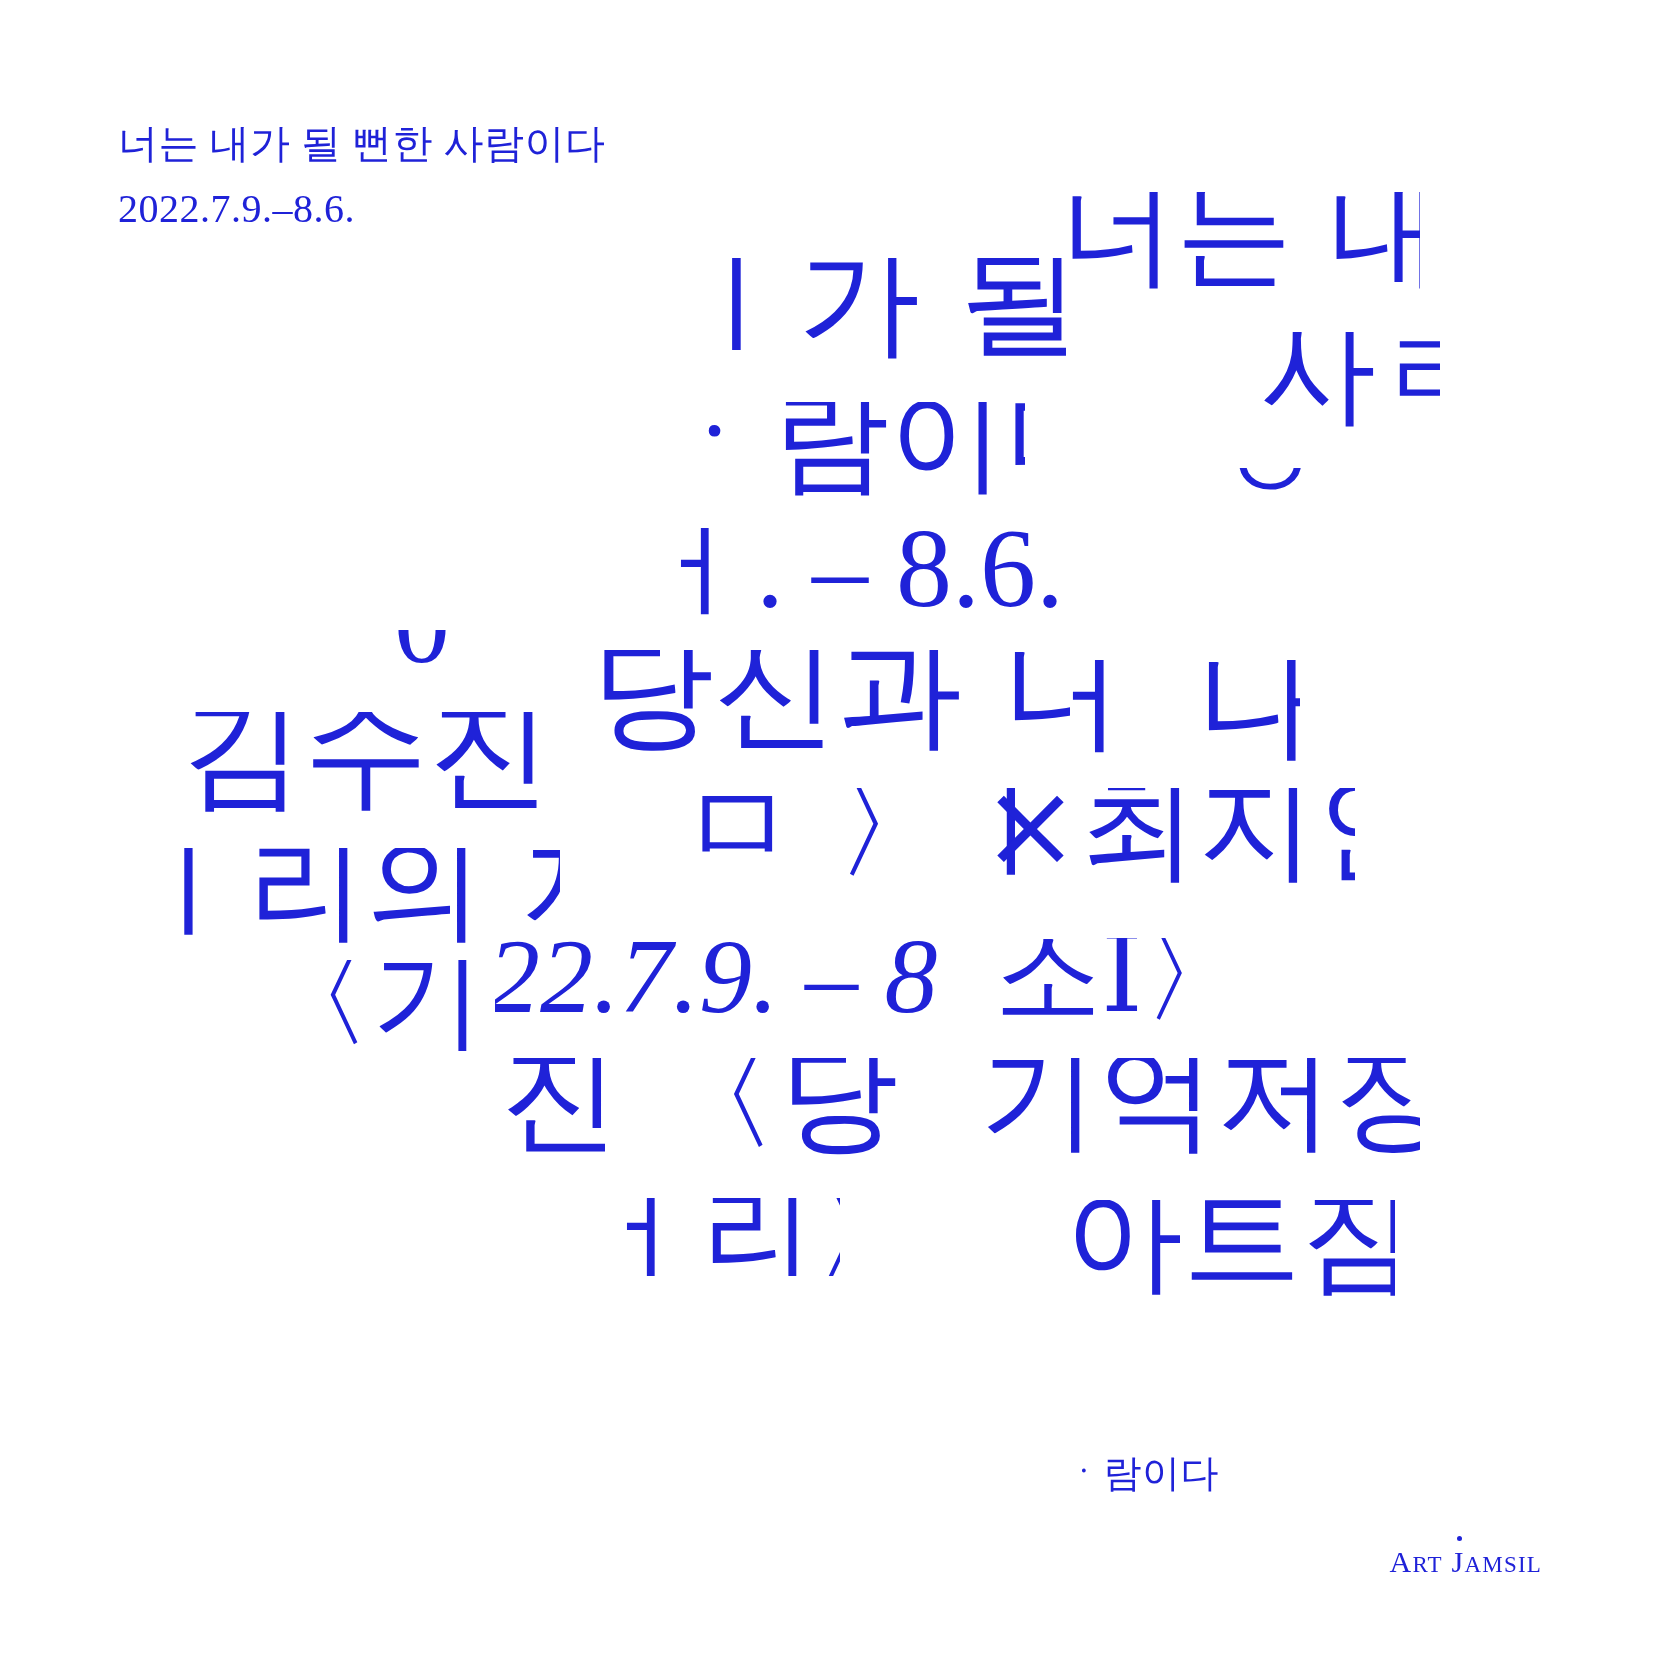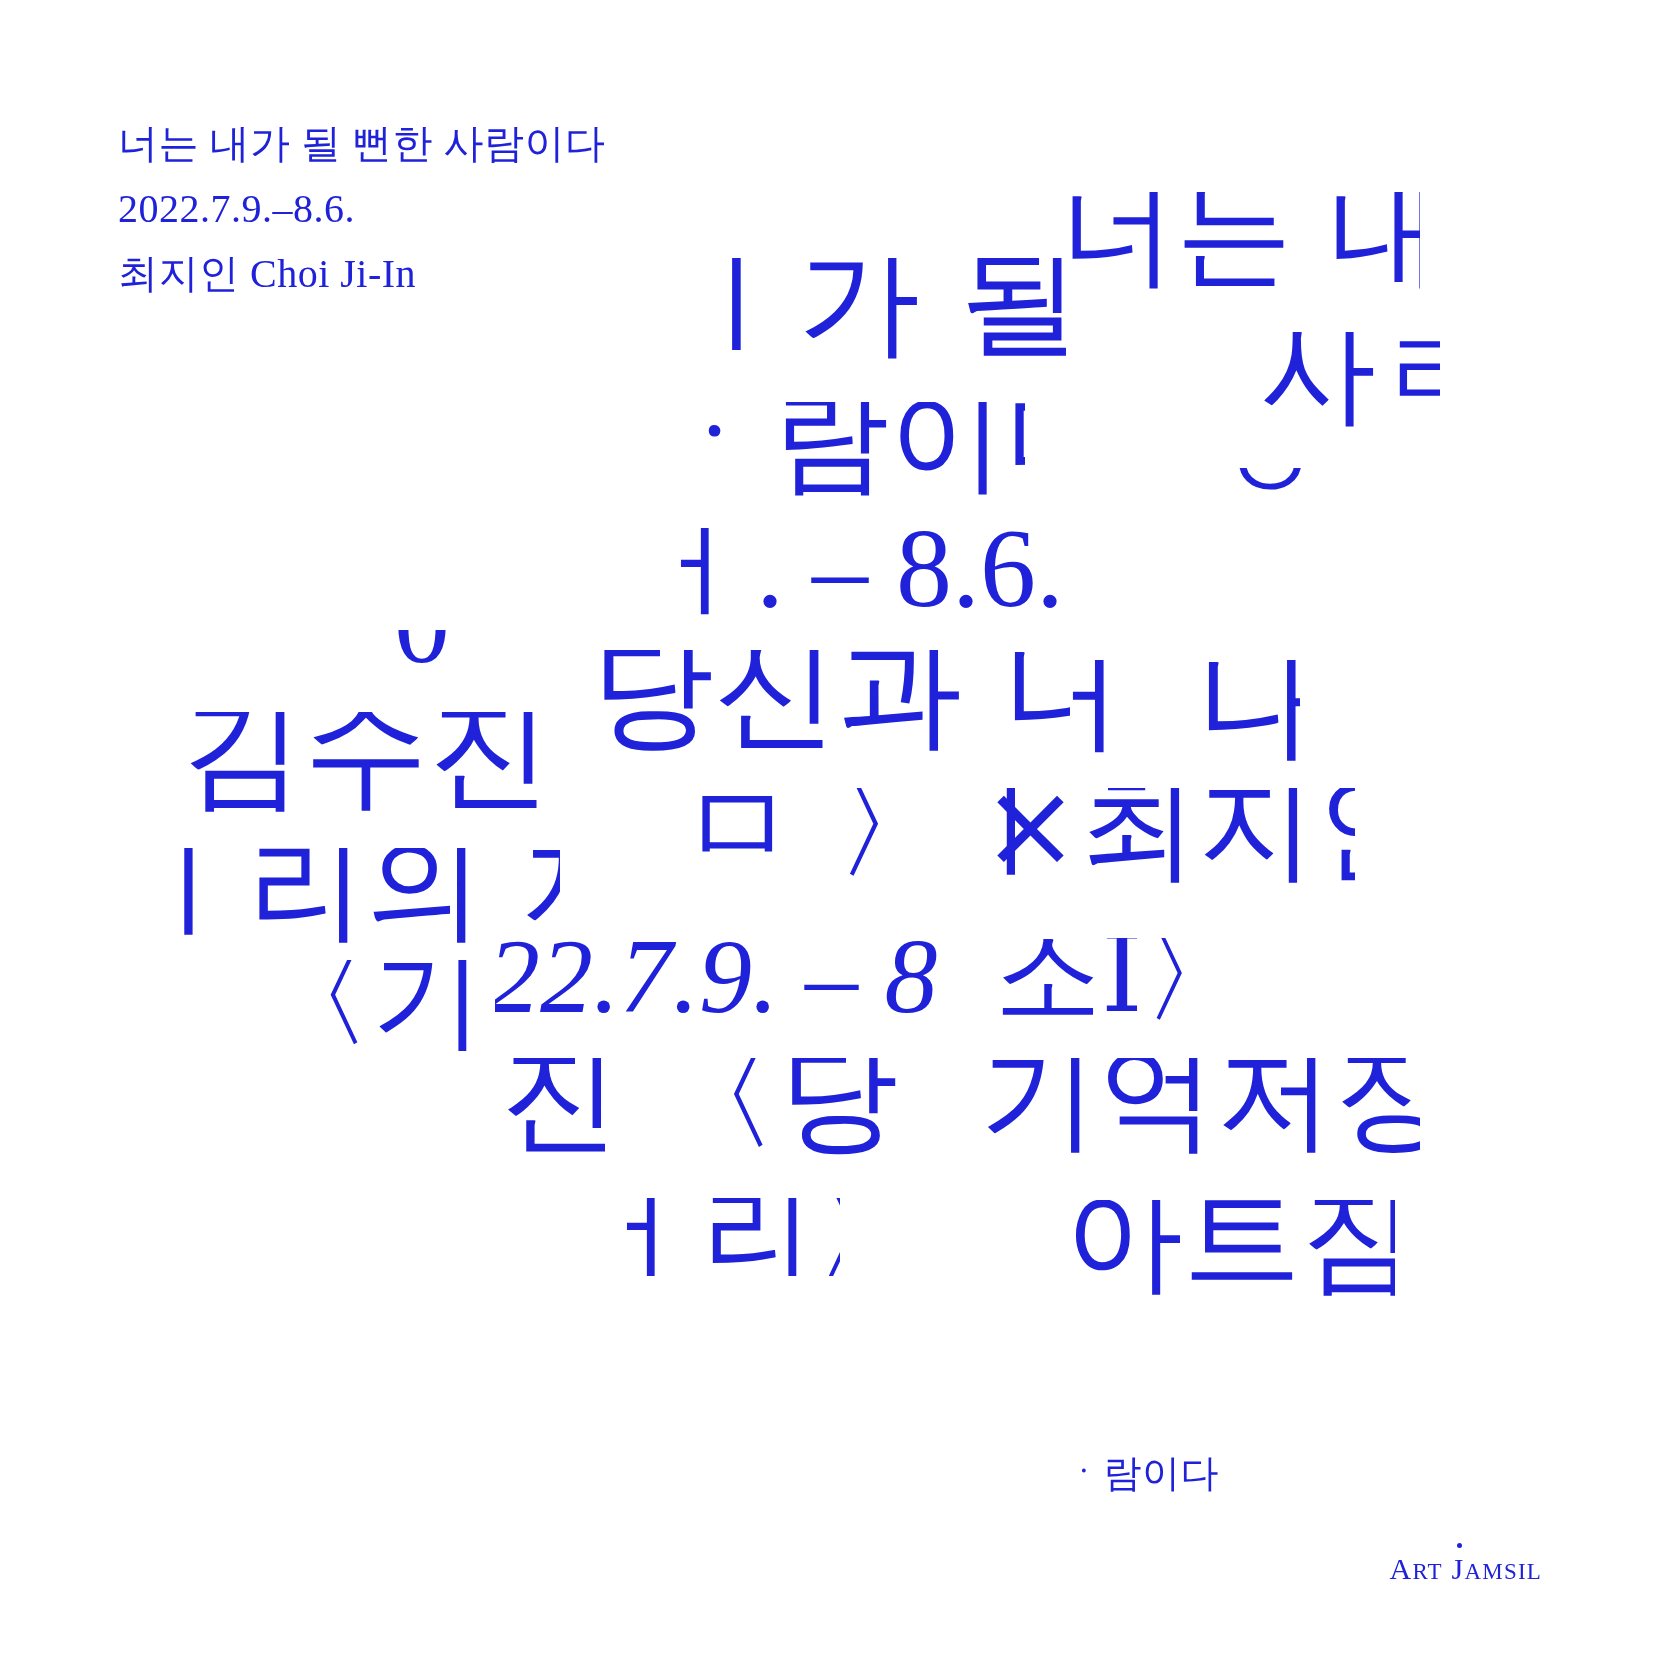--- a/index.html
+++ b/index.html
@@ -50,21 +50,21 @@
   #venue {
     left: 1065px;
     top: 1448px;
     font-size: 38px;
   }
 
   
   #logo {
     position: absolute;
     right: 112px;
-    bottom: 68px;
+    bottom: 75px;
     font-family: "Liberation Serif", serif;
     font-size: 30px;
     letter-spacing: 1.2px;
     color: #1f22d8;
     white-space: nowrap;
   }
   #logo .cap { font-size: 30px; }
   #logo .sml { font-size: 23px; }
   #logo .jdot {
     position: relative;
@@ -186,21 +186,20 @@
 
     <div class="clipbox" style="left:590px; top:1198px; width:250px; height:78px;">
       <div class="big k" style="left:0px; top:-24px; font-size:112px;">ㅓ리〉〉</div>
     </div>
 
   </div>
 
   <div class="corner" id="info-top">
     <span class="line">너는 내가 될 뻔한 사람이다</span>
     <span class="line">2022.7.9.–8.6.</span>
-    <span class="line">최지인 Choi Ji-In</span>
   </div>
 
 
   <div class="corner" id="venue">ㆍ람이다</div>
 
   <div id="logo">
     <span class="cap">A</span><span class="sml">RT</span>
     <span class="cap jdot">J</span><span class="sml">AMSIL</span>
   </div>
 

